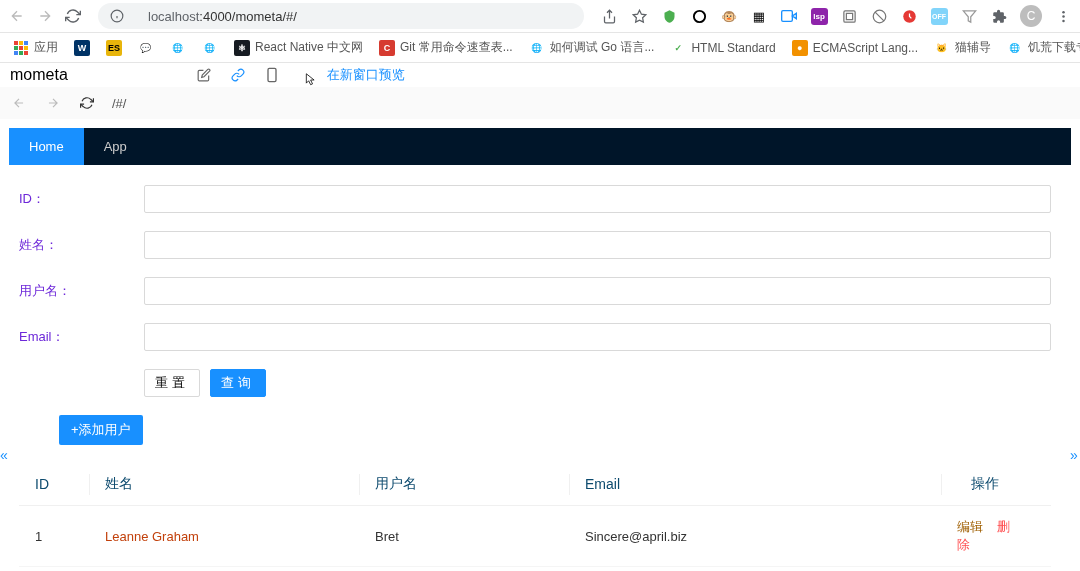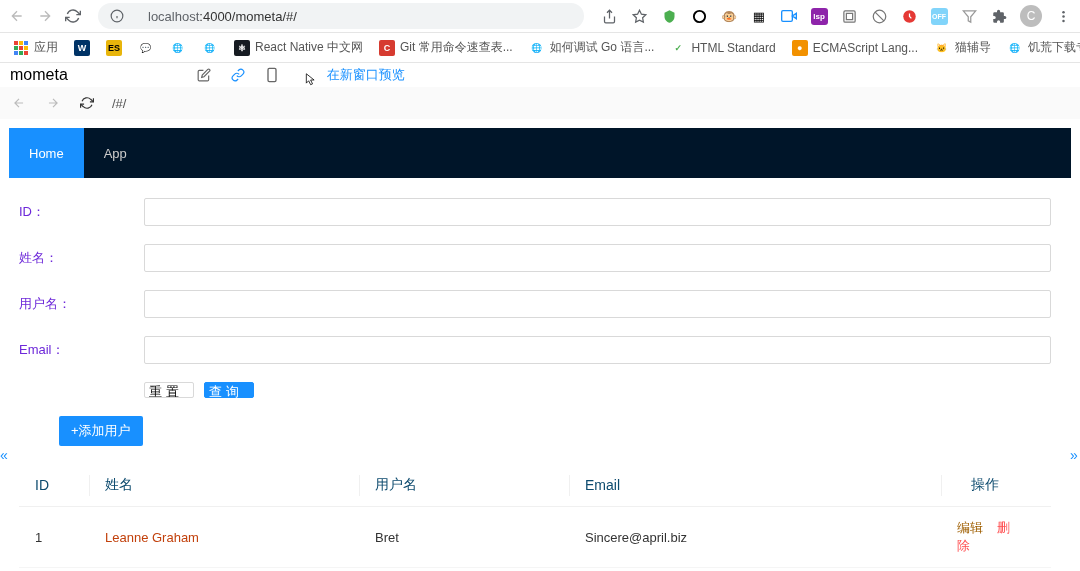--- a/index.html
+++ b/index.html
@@ -33,29 +33,29 @@
 
     
     .inner-nav { height: 32px; display: flex; align-items: center; padding: 0 10px; gap: 16px; background: #fafafa; }
 
     .cursor-overlay { position: absolute; left: 304px; top: 73px; width: 14px; height: 14px; pointer-events: none; }
 
     
     .app-area { padding: 8px 8px 0 8px; position: relative; }
     .app-inner { border: 1px solid transparent; background: #fff; }
 
-    .nav-tabs { height: 50px; background: #001529; display: flex; align-items: stretch; }
+    .nav-tabs { height: 37px; background: #001529; display: flex; align-items: stretch; }
     .nav-tab { padding: 0 20px; display: flex; align-items: center; color: #ccc; font-size: 13px; cursor: pointer; }
     .nav-tab.active { background: #1890ff; color: #fff; }
 
     .form-area { padding: 20px 10px 0 10px; }
     .form-row { display: flex; align-items: center; margin-bottom: 18px; }
     .form-label { width: 125px; text-align: left; padding-right: 8px; color: #6d28d9; font-size: 13px; }
     .form-input { flex: 1; height: 28px; border: 1px solid #d9d9d9; border-radius: 2px; padding: 0 10px; margin-right: 10px; background: #fff; }
-    .btn { height: 16px; padding: 0 4px; border: 1px solid #d9d9d9; background: #fff; border-radius: 2px; cursor: pointer; font-size: 13px; letter-spacing: 4px; padding-right: 10px; }
+    .btn { height: 28px; padding: 0 10px; border: 1px solid #d9d9d9; background: #fff; border-radius: 2px; cursor: pointer; font-size: 13px; letter-spacing: 4px; padding-right: 10px; }
     .btn.primary { background: #1890ff; color: #fff; border-color: #1890ff; }
     .btn-row { padding-left: 125px; display: flex; gap: 10px; margin-bottom: 18px; }
     .btn-add { margin-left: 40px; height: 30px; padding: 0 12px; background: #1890ff; color: #fff; border: none; border-radius: 2px; cursor: pointer; font-size: 13px; }
 
     .tbl { width: calc(100% - 10px); margin: 18px 0 0 0; border-collapse: collapse; }
     .tbl thead th { text-align: left; font-weight: 400; font-size: 14px; color: #0c4a6e; padding: 12px 16px; border-bottom: 1px solid #f0f0f0; position: relative; }
     .tbl thead th.actions { text-align: left; padding-left: 30px; }
     .tbl thead th:not(:first-child)::before { content: ""; position: absolute; left: 0; top: 25%; height: 50%; width: 1px; background: #f0f0f0; }
     .tbl tbody td { padding: 12px 16px; border-bottom: 1px solid #f5f5f5; font-size: 13px; color: #333; }
     .name-link { color: #c2410c; cursor: pointer; }

